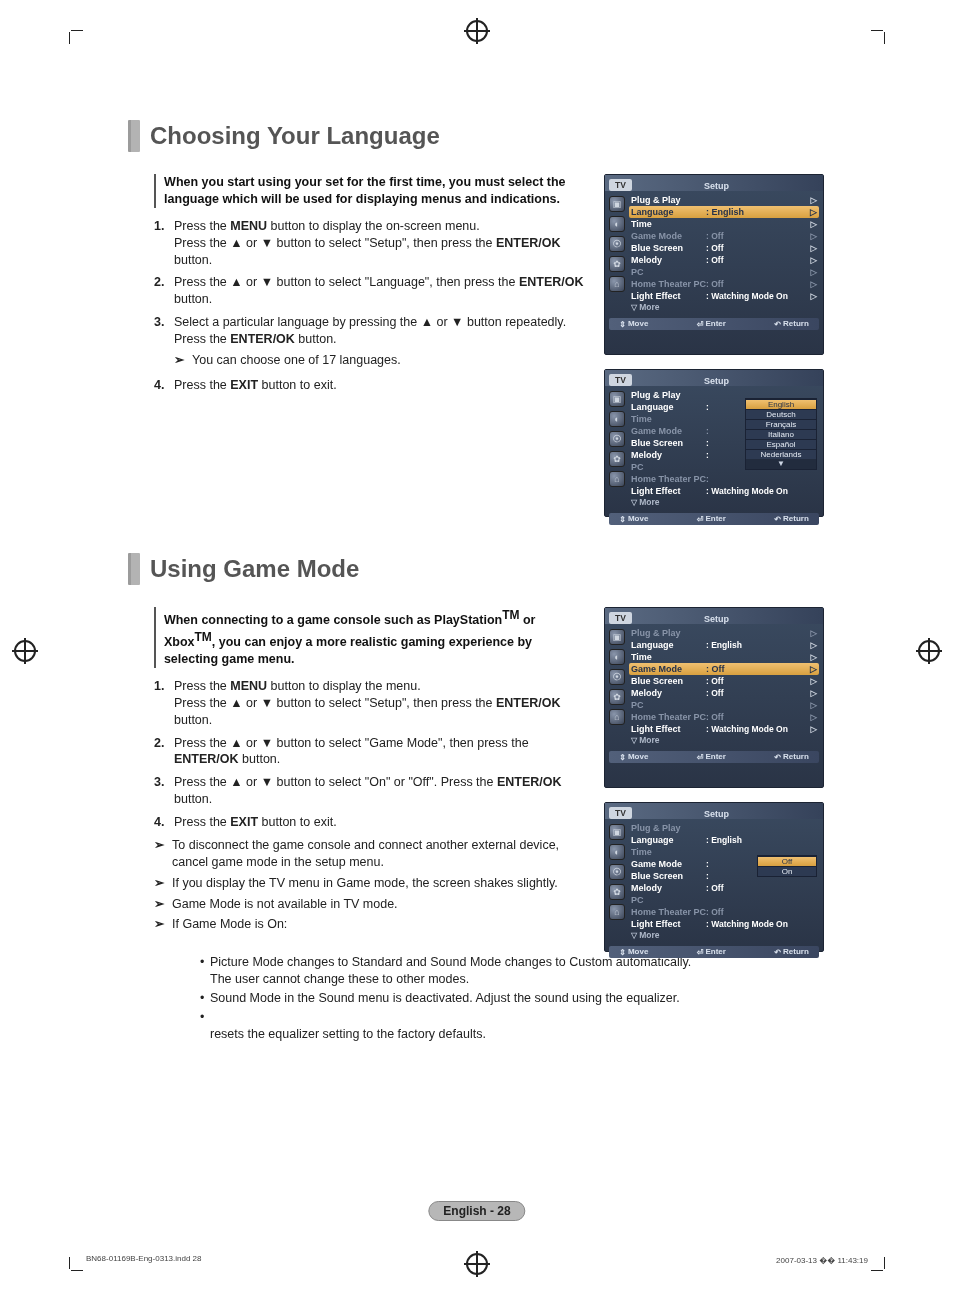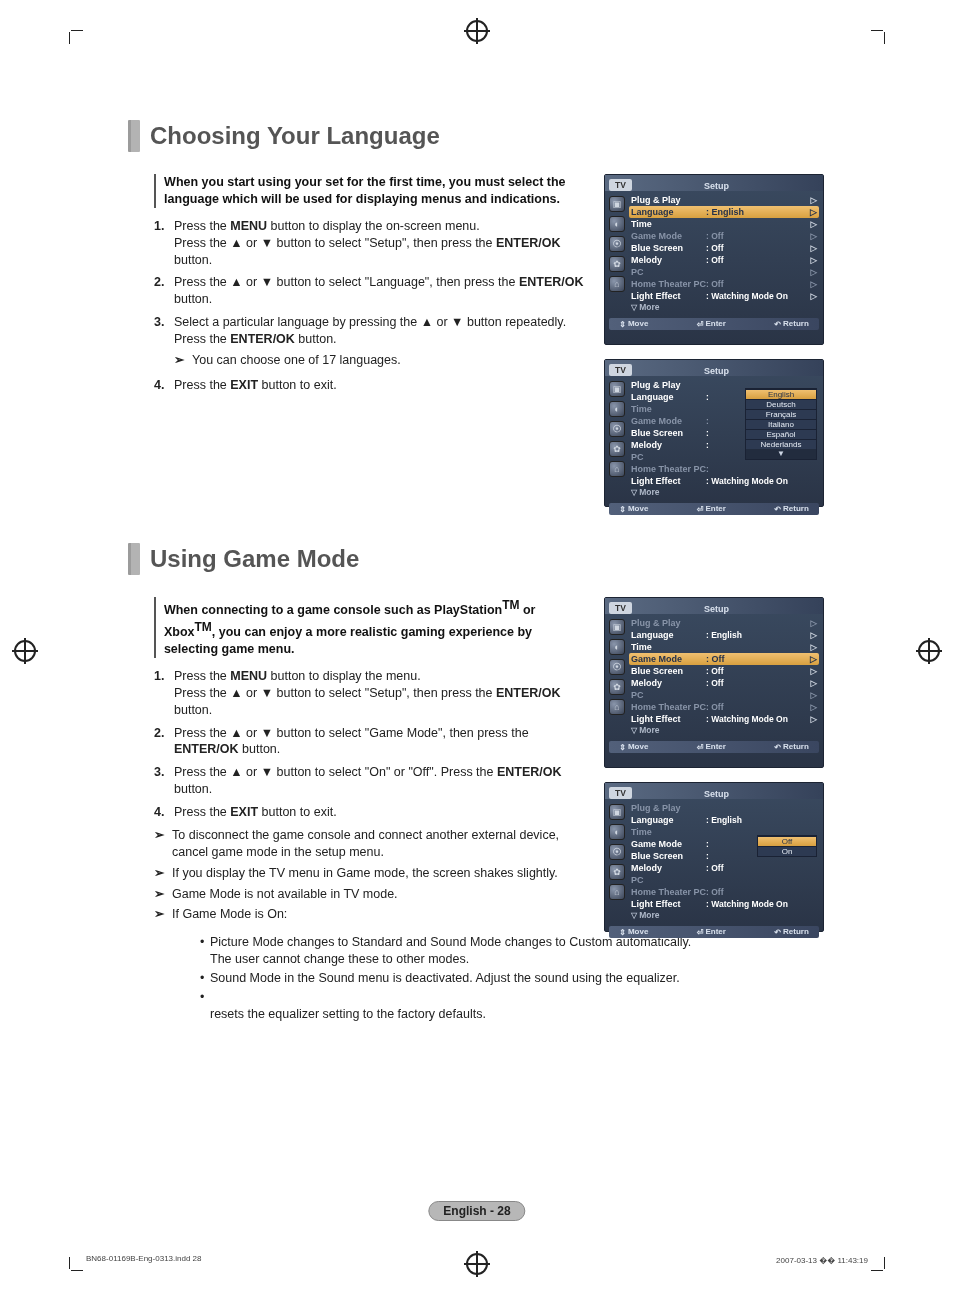--- a/index.html
+++ b/index.html
@@ -161,21 +161,21 @@
   }
   .dropdown .opt.sel {
     background: linear-gradient(180deg,#f0c070,#d8a040);
     color:#2a3448;
   }
   .dropdown .more-row {
     height:10px; line-height:10px; text-align:center; font-size:8px; background:#222c3e; color:#cdd6e4;
   }
 
   .osd-footer {
-    margin:4px 4px 10px 4px;
+    margin:4px 4px 20px 4px;
     background: linear-gradient(90deg,#52607a,#3a4660);
     height:12px; border-radius:2px;
     display:flex; align-items:center; justify-content:space-around;
     font-size:8px; color:#d8e0ec; font-weight:bold;gap:28px;
   }
   .osd-footer span svg, .osd-footer span .glyph { vertical-align:middle; margin-right:2px; }
 
   .page-footer-badge {
     position:absolute; left:50%; transform:translateX(-50%);
     bottom: 80px;

